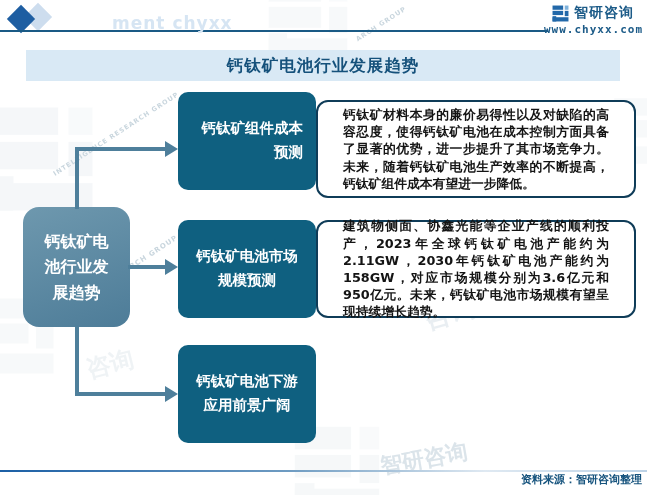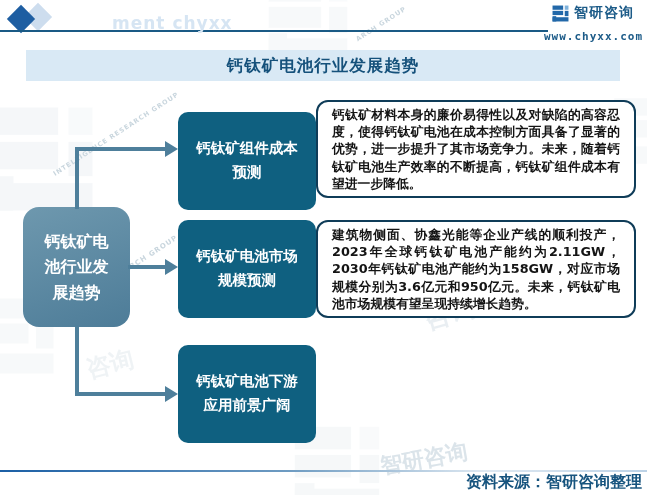--- a/index.html
+++ b/index.html
@@ -23,21 +23,21 @@
   .hdr-title{position:absolute;left:50px;top:5px;font-size:20px;font-weight:bold;color:#2268a9;
              letter-spacing:1px;z-index:2;}
   .hdr-wm{position:absolute;left:112px;top:13px;font-size:17px;font-weight:bold;color:#d6e5f3;
           letter-spacing:1px;z-index:1;}
   .hdr-line{position:absolute;left:0;top:30px;width:548px;height:2px;background:#1a5a85;}
   .brand{position:absolute;left:552px;top:4px;display:flex;align-items:center;gap:5px;}
   .brand svg{width:17px;height:17px;color:#2268a9;}
   .brand svg rect{fill:currentColor;}
   .brand svg rect.lt{fill:#7fb2dc;}
   .brand-name{font-size:14px;font-weight:bold;color:#1c5b88;letter-spacing:1px;}
-  .brand-url{position:absolute;right:4px;top:30px;font-family:"DejaVu Sans Mono","Liberation Mono",monospace;
+  .brand-url{position:absolute;right:4px;top:23px;font-family:"DejaVu Sans Mono","Liberation Mono",monospace;
              font-size:11px;font-weight:bold;color:#1c5b88;letter-spacing:1px;}
 
   
   .title-bar{position:absolute;left:26px;top:50px;width:594px;height:31px;background:#d9e9f5;
              display:flex;align-items:center;justify-content:center;}
   .title-bar span{font-size:16.5px;font-weight:bold;color:#15517b;letter-spacing:1px;}
 
   
   .root-box{position:absolute;left:23px;top:207px;width:107px;height:120px;border-radius:16px;
             background:linear-gradient(160deg,#6e98ae,#4d7c98);display:flex;align-items:center;
@@ -45,29 +45,29 @@
             line-height:1.6;padding:0 16px;}
   .seg{position:absolute;background:#4e7f9b;}
   .arrow-right{position:absolute;width:0;height:0;border-top:8px solid transparent;
                border-bottom:8px solid transparent;border-left:13px solid #4e7f9b;}
   .row-label{position:absolute;left:178px;width:138px;height:98px;background:#0f6080;border-radius:10px;
              display:flex;align-items:center;justify-content:center;text-align:center;color:#fff;
              font-size:14.5px;font-weight:bold;line-height:1.65;padding:0 13px;z-index:2;}
   .row-text{position:absolute;left:316px;width:320px;height:98px;background:#fff;
             border:2.5px solid #0f3c58;border-radius:12px;display:flex;align-items:center;
             padding:4px 10px;z-index:1;}
-  .row-text p{margin:4px;font-size:12.8px;line-height:17.2px;font-weight:600;color:#141414;
+  .row-text p{margin:15px;font-size:12.8px;line-height:17.2px;font-weight:600;color:#141414;
               text-align:justify;}
 
   
   .ft-line{position:absolute;left:0;top:470px;width:647px;height:2px;
            background:linear-gradient(90deg,#1b5fa5,#6f9cc2 45%,#dfe9f2 75%,#bcd2e6);}
   .ft-left{position:absolute;left:3px;top:477px;font-size:13px;font-weight:bold;color:#17547e;
            letter-spacing:.5px;}
-  .ft-src{position:absolute;right:5px;top:472px;font-size:16px;font-weight:bold;color:#17547e;}
+  .ft-src{position:absolute;right:5px;top:472px;font-size:11px;font-weight:bold;color:#17547e;}
 </style>
 </head>
 <body>
 
 <div id="canvas">
 
   <div class="wm" style="left:-14px;top:104px;opacity:.16;">
     <svg width="110" height="110" viewBox="0 0 32 32">
         <rect x="1" y="1" width="20" height="8"></rect>
         <rect x="24" y="1" width="7" height="8" class="lt"></rect>
@@ -149,21 +149,21 @@
 
   <div class="seg" style="left:75px;top:147px;width:4px;height:62px;"></div>
   <div class="seg" style="left:75px;top:147px;width:92px;height:4px;"></div>
   <div class="arrow-right" style="left:165px;top:141px;"></div>
   <div class="seg" style="left:128px;top:265px;width:39px;height:4px;"></div>
   <div class="arrow-right" style="left:165px;top:259px;"></div>
   <div class="seg" style="left:75px;top:325px;width:4px;height:71px;"></div>
   <div class="seg" style="left:75px;top:392px;width:92px;height:4px;"></div>
   <div class="arrow-right" style="left:165px;top:386px;"></div>
 
-  <div class="row-label" style="top:112px;">钙钛矿组件成本预测</div>
+  <div class="row-label" style="top:92px;text-align:right;">钙钛矿组件成本预测</div>
   <div class="row-text" style="top:100px;">
     <p>钙钛矿材料本身的廉价易得性以及对缺陷的高容忍度，使得钙钛矿电池在成本控制方面具备了显著的优势，进一步提升了其市场竞争力。未来，随着钙钛矿电池生产效率的不断提高，钙钛矿组件成本有望进一步降低。</p>
   </div>
 
   <div class="row-label" style="top:220px;">钙钛矿电池市场规模预测</div>
   <div class="row-text" style="top:220px;">
     <p>建筑物侧面、协鑫光能等企业产线的顺利投产，2023年全球钙钛矿电池产能约为2.11GW，2030年钙钛矿电池产能约为158GW，对应市场规模分别为3.6亿元和950亿元。未来，钙钛矿电池市场规模有望呈现持续增长趋势。</p>
   </div>
 
   <div class="row-label" style="top:345px;">钙钛矿电池下游应用前景广阔</div>

